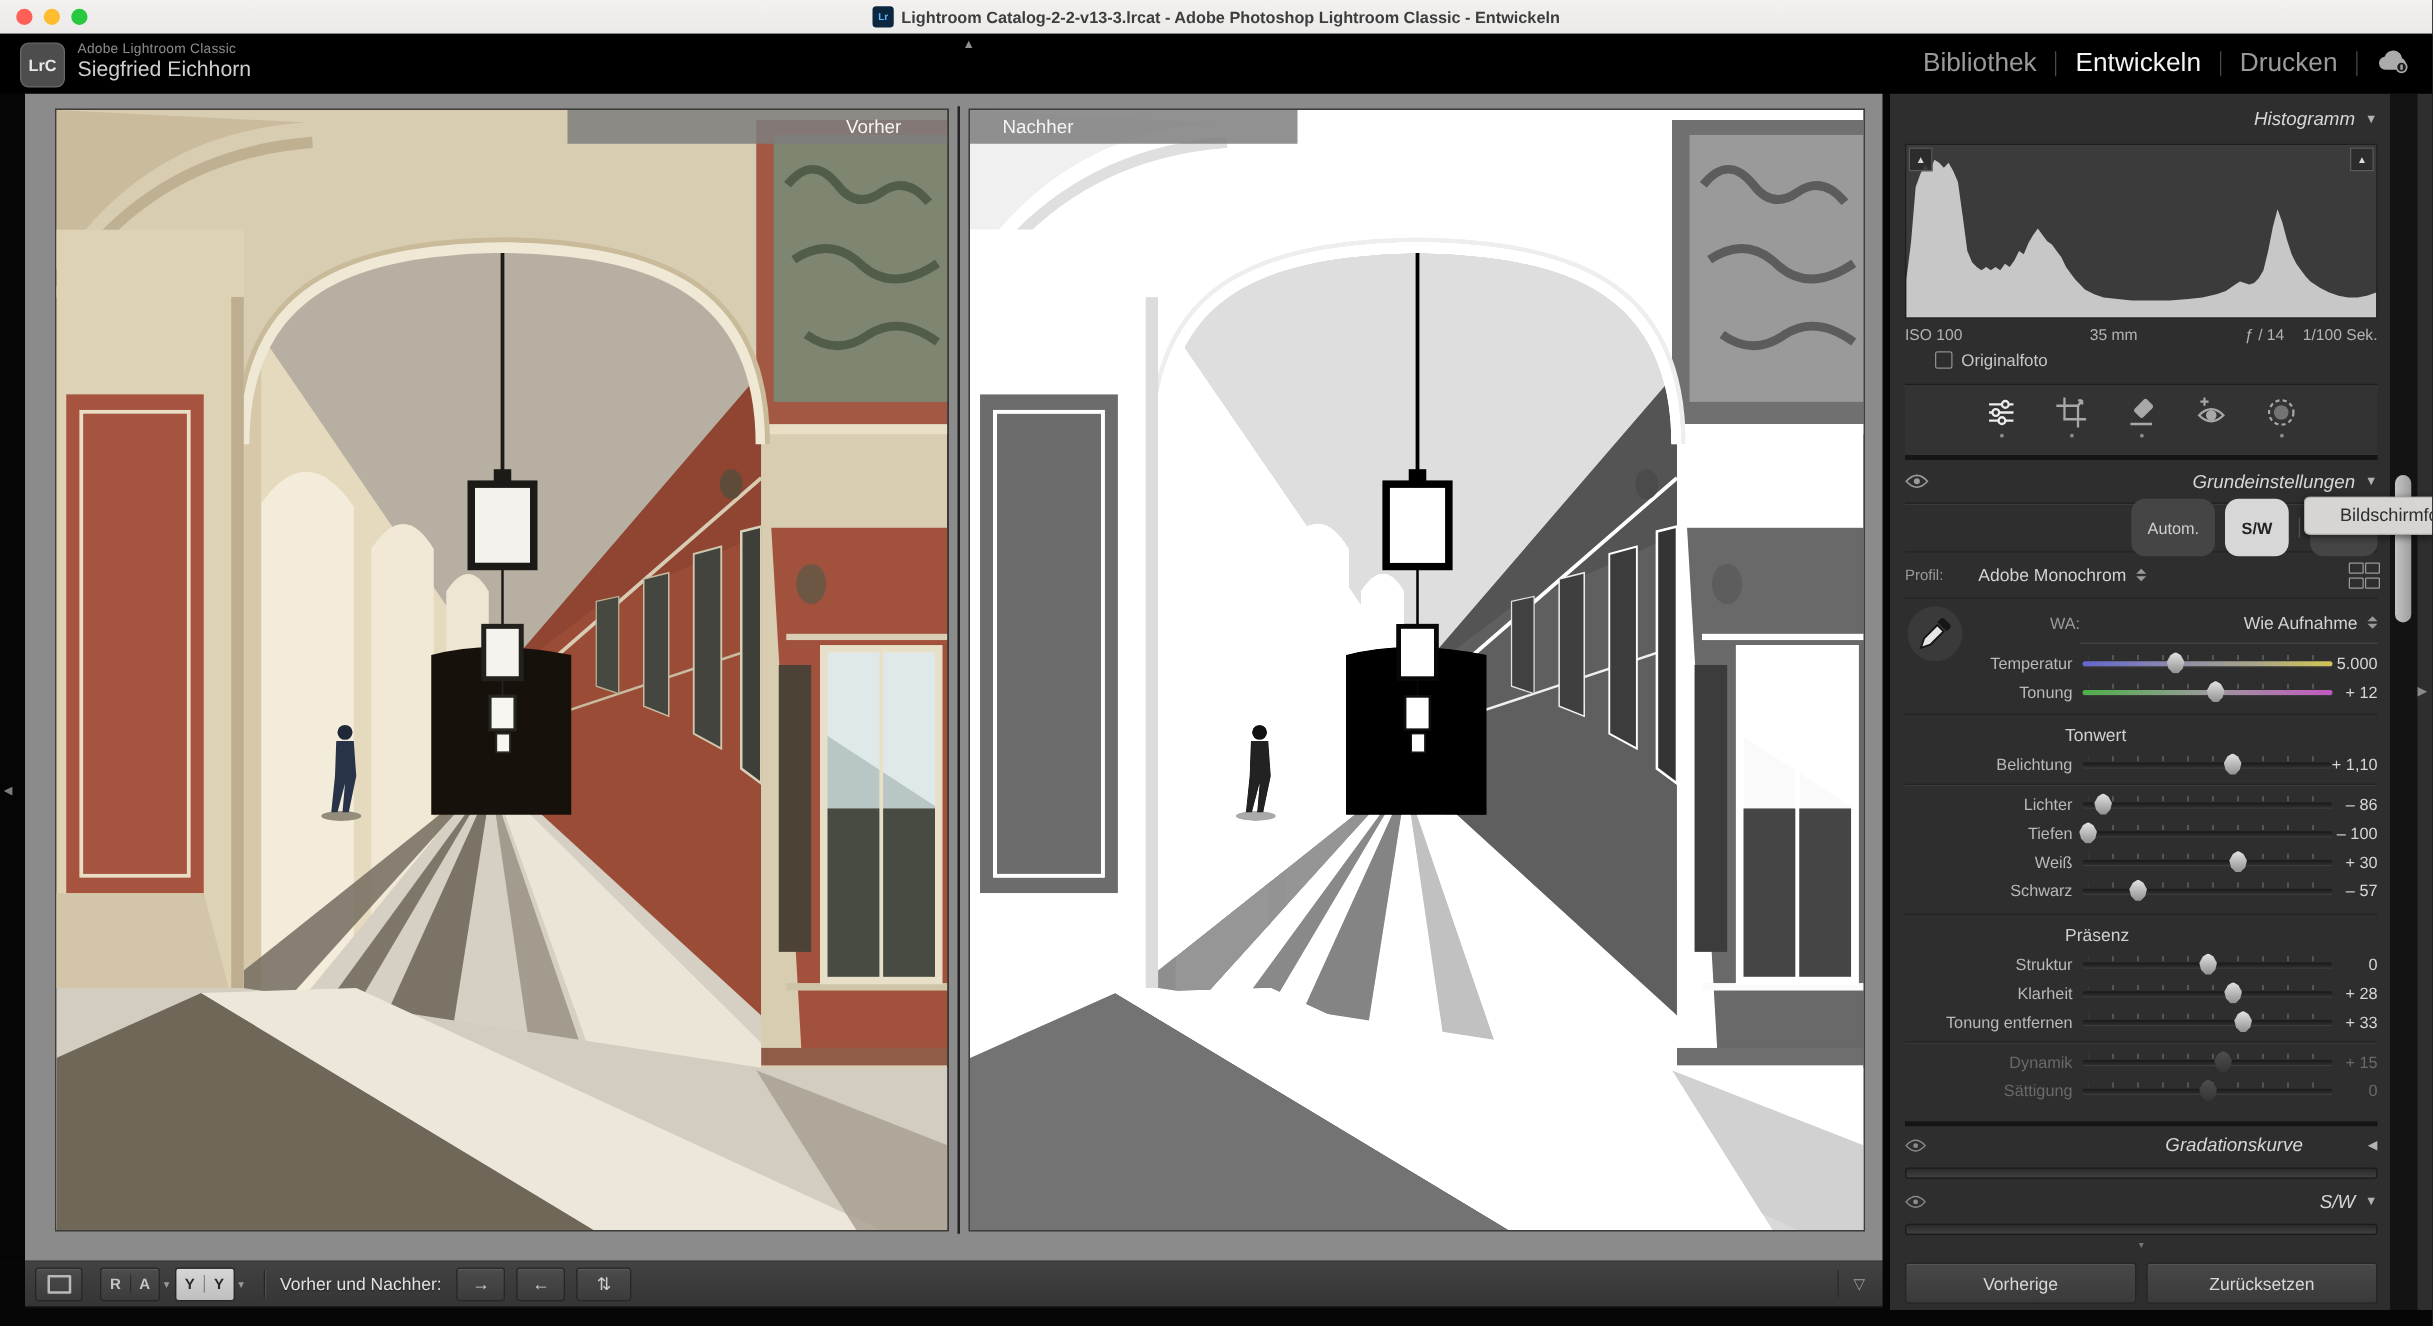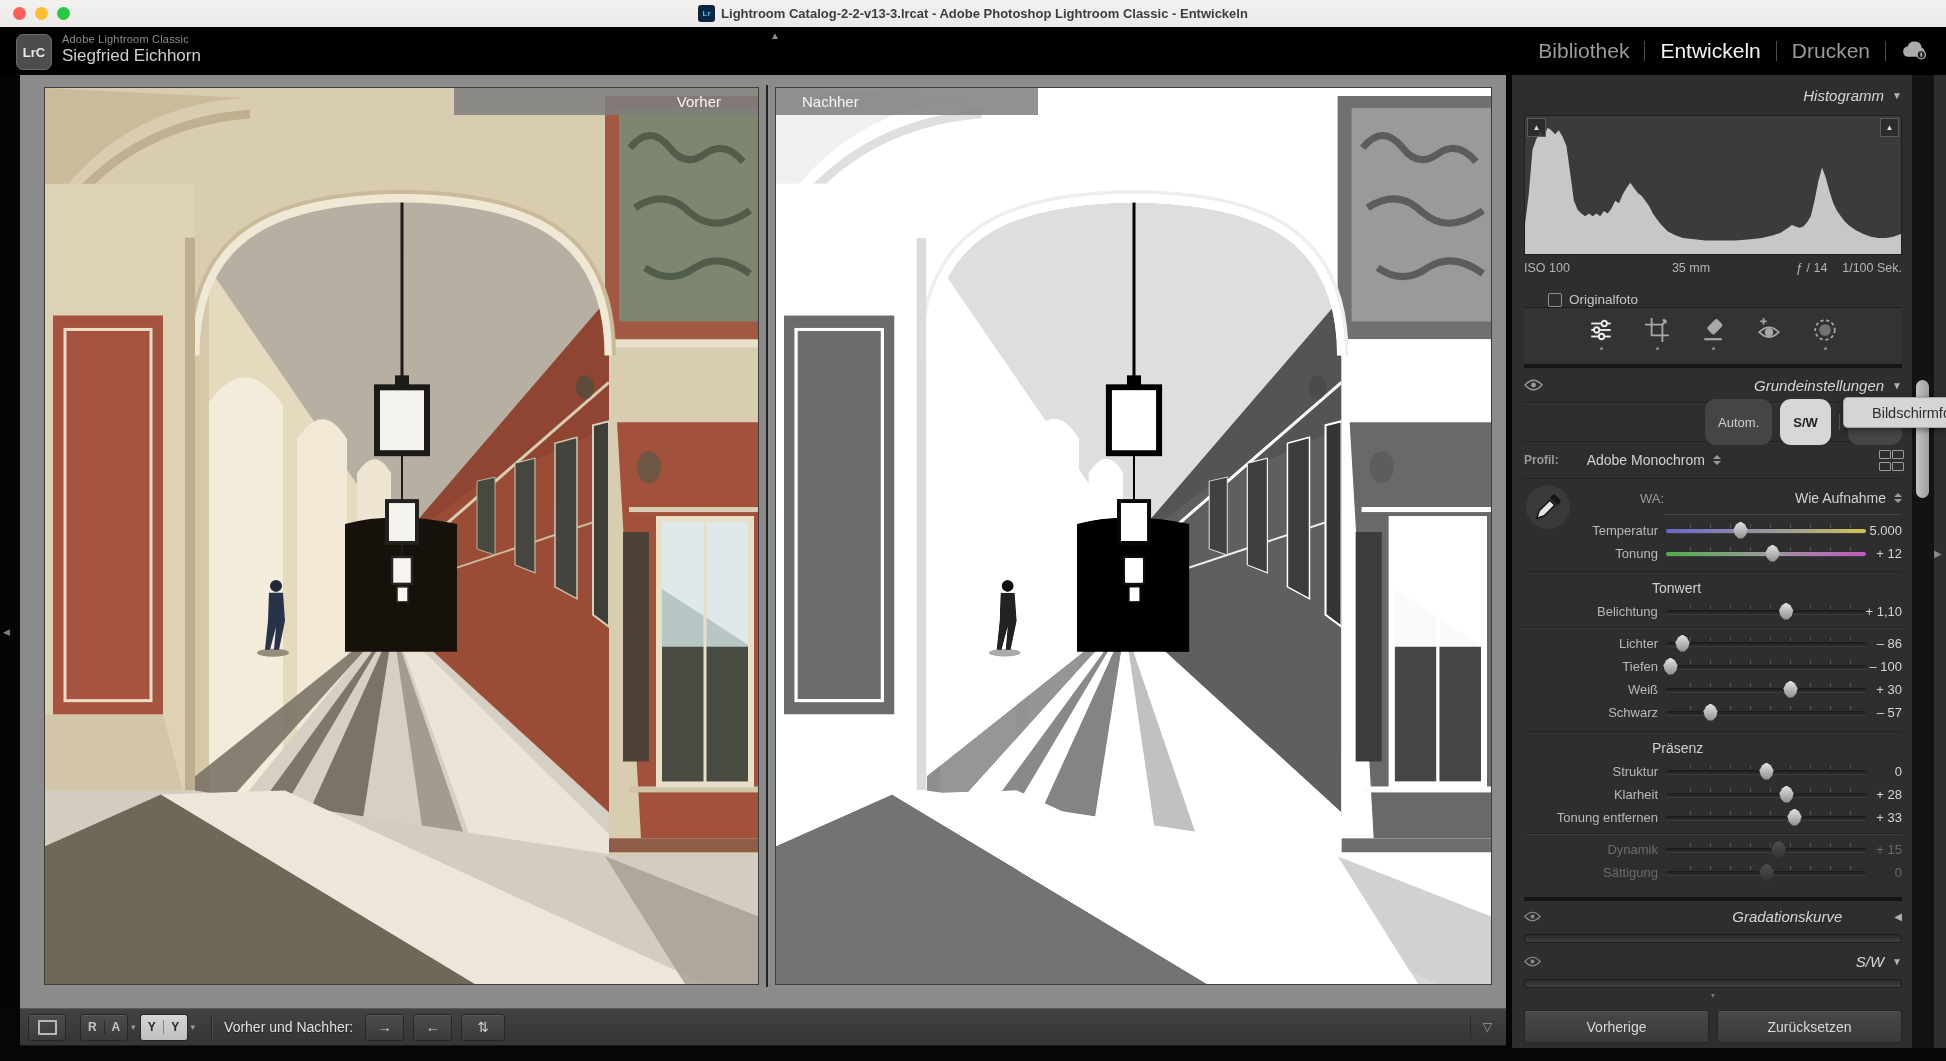--- a/index.html
+++ b/index.html
@@ -68,36 +68,36 @@
   .hist-head{height:40px;}
   .histbox{position:relative;width:378px;height:140px;background:#3b3b3b;border:1px solid #1f1f1f;box-sizing:border-box;}
   .histbox svg{position:absolute;left:0;top:0;width:100%;height:100%;}
   .clipbtn{position:absolute;width:17px;height:17px;background:rgba(42,42,42,.88);border:1px solid #5b5b5b;display:flex;align-items:center;justify-content:center;color:#dcdcdc;font-size:8px;}
   .clipbtn.l{left:2px;top:2px;}
   .clipbtn.r{right:2px;top:2px;}
   .exifrow{display:flex;align-items:center;height:26px;color:#b3b3b3;font-size:12.5px;}
   .exifrow span:nth-child(2){margin-left:102px;}
   .exifrow span:nth-child(3){margin-left:86px;}
   .exifrow span:nth-child(4){margin-left:auto;}
-  .origrow{display:flex;align-items:flex-end;height:26px;gap:7px;padding-left:24px;}
+  .origrow{display:flex;align-items:flex-start;height:26px;gap:7px;padding-left:24px;}
   .cb{width:12px;height:12px;border:1px solid #8f8f8f;border-radius:2px;background:transparent;}
   .origlabel{color:#c6c6c6;font-size:13.5px;}
   .sep{height:1px;background:#1d1d1d;box-shadow:0 1px 0 #3a3a3a;}
   .blackgap{height:4px;background:#151515;}
   .toolstrip{height:56px;background:#333;display:flex;justify-content:center;gap:30px;align-items:flex-start;padding-top:9px;box-sizing:border-box;}
   .tool{display:flex;flex-direction:column;align-items:center;gap:4px;}
   .tooldot{width:3px;height:3px;border-radius:50%;background:#8d8d8d;}
   .tooldot.off{background:transparent;}
 
   .pillrow{display:flex;align-items:center;justify-content:flex-end;gap:8px;height:38px;border-top:1px solid #202020;box-shadow:0 1px 0 #3a3a3a inset;}
   .pill{height:22px;padding:12px 13px;border-radius:11px;background:#454545;color:#cfcfcf;font-size:13px;display:flex;align-items:center;}
   .pill.sel{background:#d7d7d7;color:#222;font-weight:bold;}
   .pill-div{width:1px;height:16px;background:#555;}
   .profrow{display:flex;align-items:center;height:36px;border-top:1px solid #232323;}
-  .proflabel{color:#9a9a9a;font-size:12px;font-weight:bold;}
+  .proflabel{color:#9a9a9a;font-size:12px;}
   .profvalue{color:#d2d2d2;font-size:14px;margin-left:28px;}
   .updown{display:inline-flex;flex-direction:column;gap:2px;margin-left:8px;}
   .updown i{width:0;height:0;border-left:4px solid transparent;border-right:4px solid transparent;display:block;}
   .updown i.up{border-bottom:4px solid #9a9a9a;}
   .updown i.dn{border-top:4px solid #9a9a9a;}
   .gridicon{margin-left:auto;display:grid;grid-template-columns:10px 10px;grid-gap:3px;}
   .gridicon b{width:10px;height:7px;border:1.5px solid #9a9a9a;border-radius:1px;}
 
   .wbblock{position:relative;border-top:1px solid #232323;padding:6px 0 6px 0;}
   .dropper{position:absolute;left:2px;top:6px;width:44px;height:44px;border-radius:50%;background:#3a3a3a;display:flex;align-items:center;justify-content:center;}

